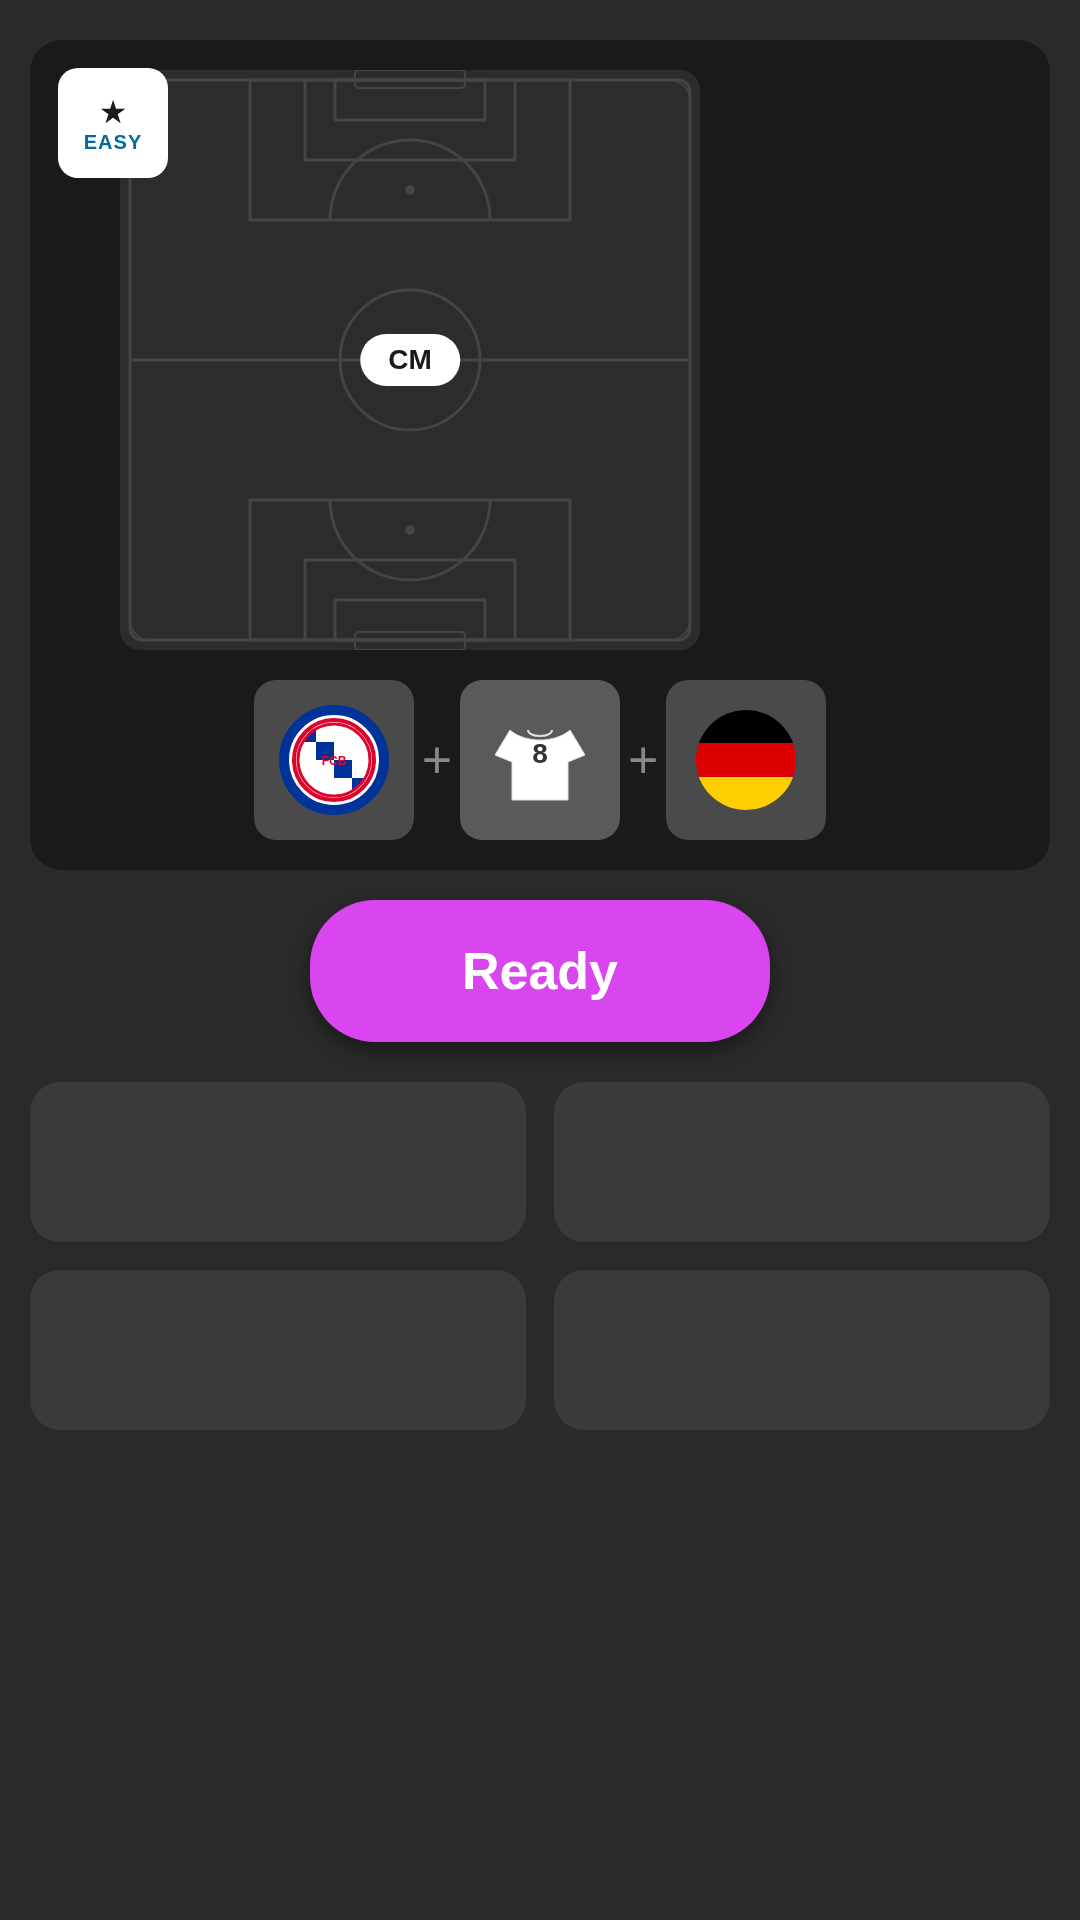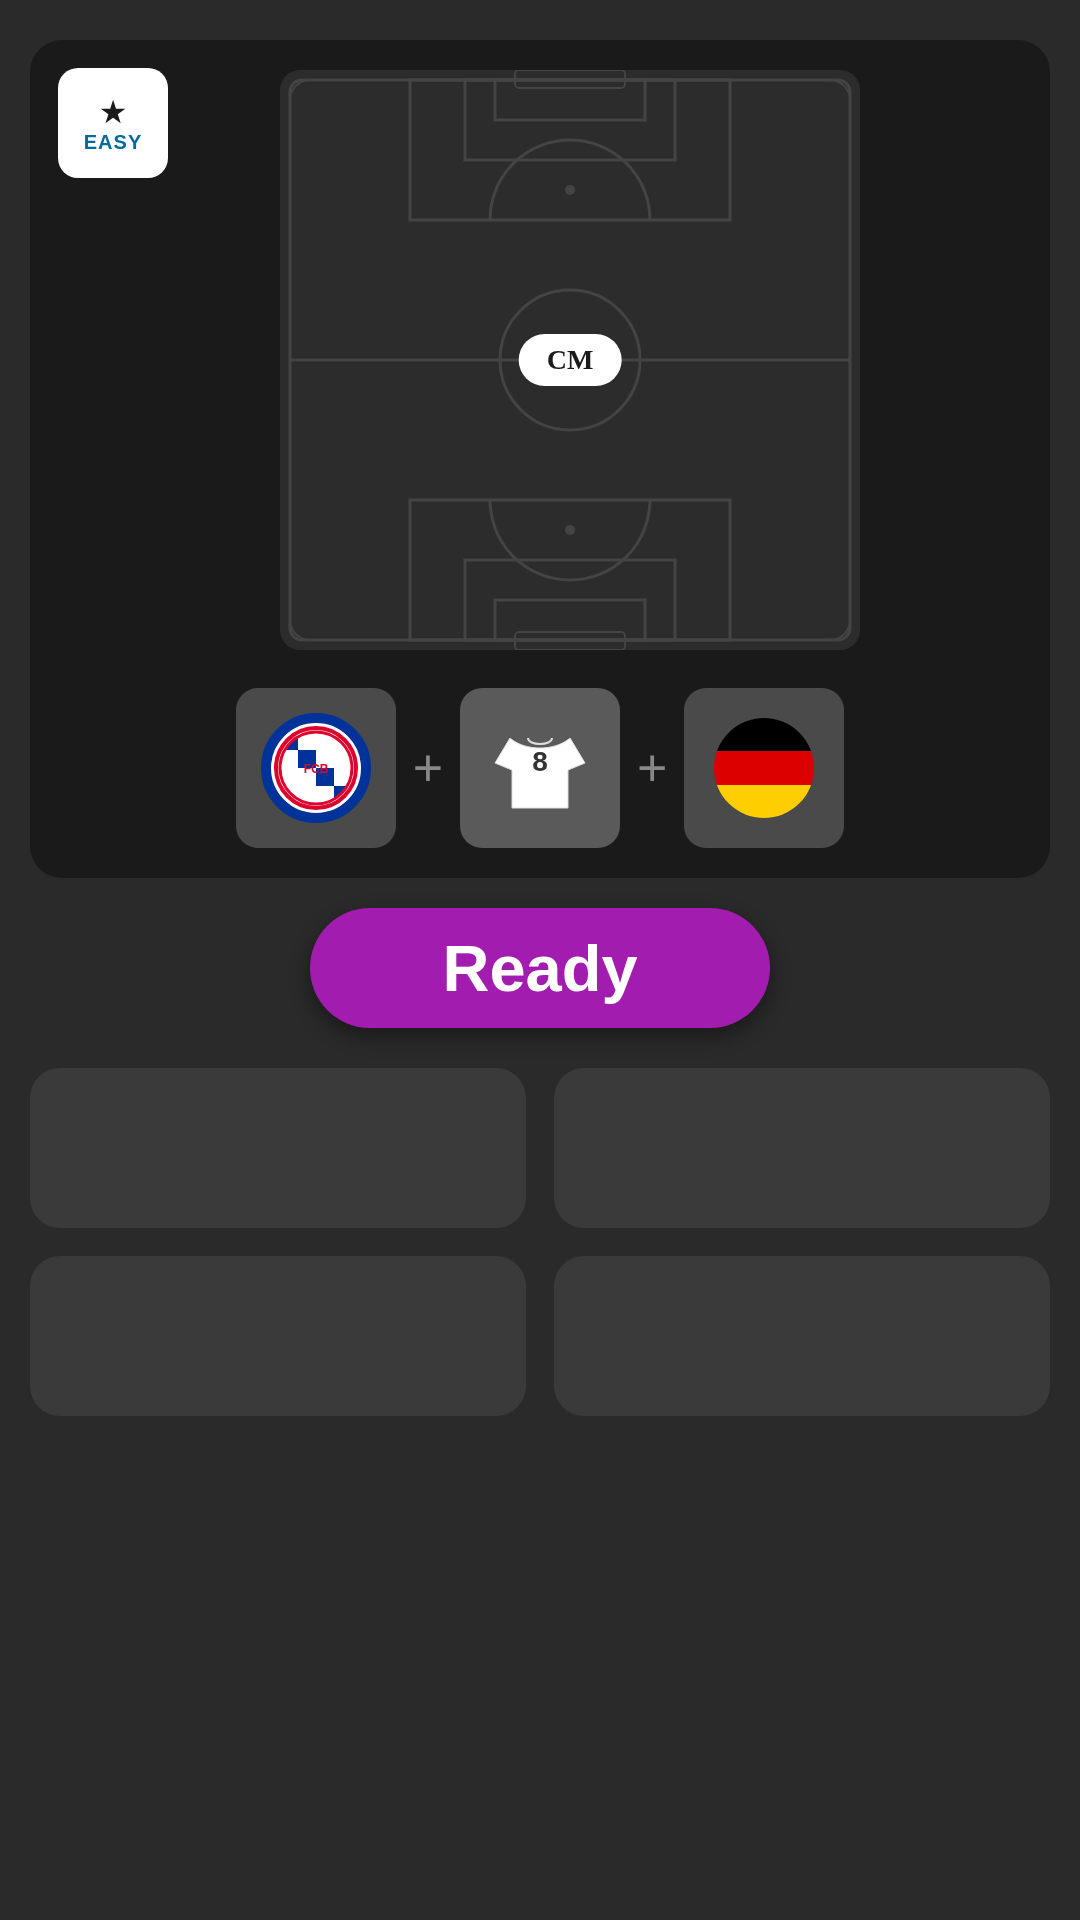--- a/index.html
+++ b/index.html
@@ -51,23 +51,22 @@
       font-size: 20px;
       font-weight: bold;
       color: #0369a1;
       letter-spacing: 1px;
     }
 
     
     .soccer-field-container {
       width: 100%;
       display: flex;
-      justify-content: center;
-      margin-bottom: 38px;
-      font-family: Liberation Serif, serif;
+      justify-content: flex-start;
+      margin-bottom: 30px;
     }
 
     .soccer-field {
       width: 580px;
       height: 580px;
       background-color: #2c2c2c;
       border-radius: 20px;
       position: relative;
       display: flex;
       align-items: center;
@@ -93,21 +92,21 @@
       font-weight: bold;
       color: #1a1a1a;
       z-index: 5;
     }
 
     
     .clue-row {
       display: flex;
       align-items: center;
       justify-content: center;
-      gap: 17px;
+      gap: 8px;
       margin-top: 10px;
     }
 
     .clue-card {
       width: 160px;
       height: 160px;
       background-color: #4a4a4a;
       border-radius: 22px;
       display: flex;
       align-items: center;
@@ -162,27 +161,27 @@
       display: flex;
       justify-content: center;
       width: 100%;
       margin-bottom: 40px;
       position: relative;
       z-index: 5;
     }
 
     .ready-button {
       width: 460px;
-      height: 120px;
-      background-color: #a21caf;
+      height: 142px;
+      background-color: #d946ef;
       border-radius: 65px;
       display: flex;
       align-items: center;
       justify-content: center;
-      font-size: 65px;
+      font-size: 52px;
       font-weight: 600;
       color: #ffffff;
       cursor: pointer;
       border: none;
       box-shadow: 0 8px 20px rgba(0,0,0,0.4);
     }
 
     
     .answer-grid {
       width: 100%;

